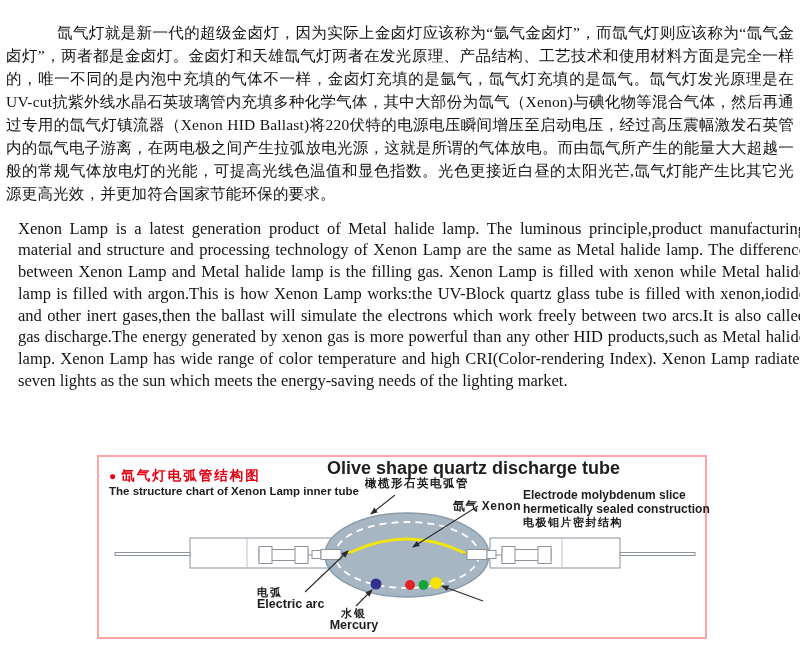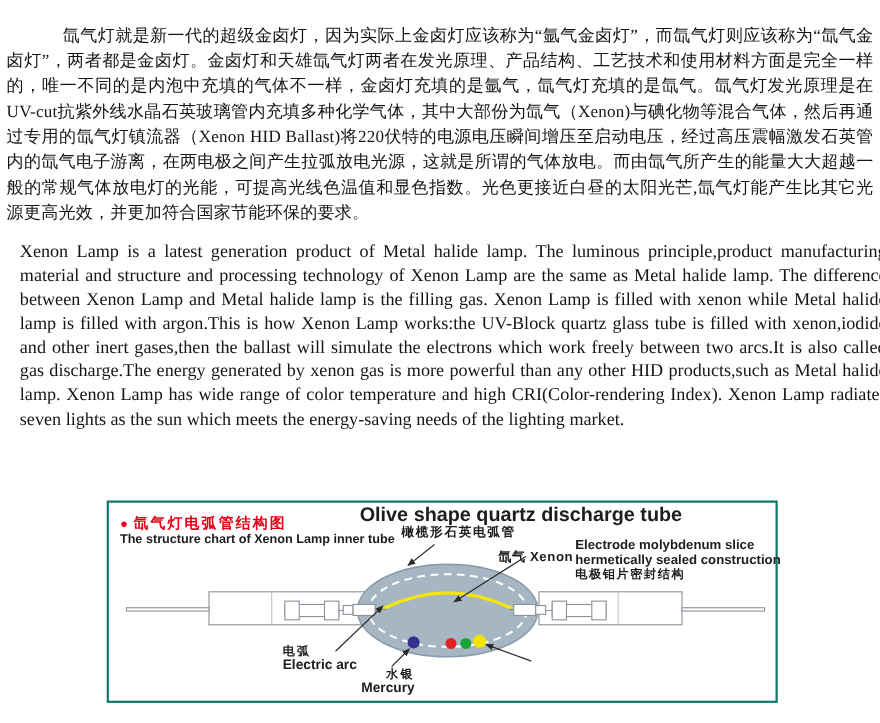--- a/index.html
+++ b/index.html
@@ -12,38 +12,38 @@
     position:absolute;left:6px;top:5px;width:788px;
     font-size:15.5px;line-height:23px;text-align:justify;text-indent:51px;
     color:#141414;letter-spacing:0.2px;
   }
   .en-para{
     position:absolute;left:6px;top:201px;width:788px;
     font-size:16.5px;line-height:21.8px;text-align:justify;color:#141414;margin-left:12px;
   }
   .diagram-box{
     position:absolute;left:97px;top:455px;width:610px;height:184px;
-    border:2px solid #0f766e;background:#ffffff;box-sizing:border-box;
+    border:2px solid #fca5a5;background:#ffffff;box-sizing:border-box;
   }
   .diagram-box svg{position:absolute;left:0;top:0;}
   .dlabel{
     position:absolute;font-family:"Liberation Sans","DejaVu Sans",sans-serif;
     font-weight:bold;color:#1d1d1d;white-space:nowrap;
   }
   .d-title{left:10px;top:10px;font-size:13.5px;color:#e60012;letter-spacing:2px;}
   .d-title .bullet{font-size:12px;letter-spacing:0;margin-right:5px;}
   .d-subtitle{left:10px;top:28px;font-size:11.5px;}
   .lab-tube-en{left:228px;top:1px;font-size:18px;text-align:center;}
   .lab-tube-cn{left:266px;top:19px;font-size:11.5px;letter-spacing:1.5px;}
   .lab-xenon{left:354px;top:41px;font-size:12px;letter-spacing:0.5px;}
   .lab-electrode{left:424px;top:32px;font-size:12px;line-height:13.5px;}
   .lab-electrode .cnrow{font-size:11px;letter-spacing:1.5px;}
   .lab-arc{left:158px;top:129px;width:82px;text-align:left;font-size:12.5px;line-height:12px;}
   .lab-arc .cnrow{font-size:11px;letter-spacing:2px;}
-  .lab-mercury{left:200px;top:150px;width:78px;text-align:right;font-size:12.5px;line-height:12px;}
+  .lab-mercury{left:216px;top:150px;width:78px;text-align:center;font-size:12.5px;line-height:12px;}
   .lab-mercury .cnrow{font-size:11px;letter-spacing:2px;}
   .lab-halide{left:351px;top:146px;font-size:12.5px;line-height:12.5px;}
   .lab-halide .cnrow{font-size:11.5px;letter-spacing:1px;}
   .lab-halide .enrow{padding-left:6px;}
   .cnrow,.enrow{display:block;}
   .ln{stroke:#8a9199;stroke-width:1;fill:none;}
   .lnfill{stroke:#8a9199;stroke-width:1;fill:#ffffff;}
   .lnlight{stroke:#b9c4cc;stroke-width:1;}
   .wire{stroke:#8a9199;stroke-width:1;fill:#ffffff;}
   .arrow{stroke:#2a2a2a;stroke-width:1.1;}

